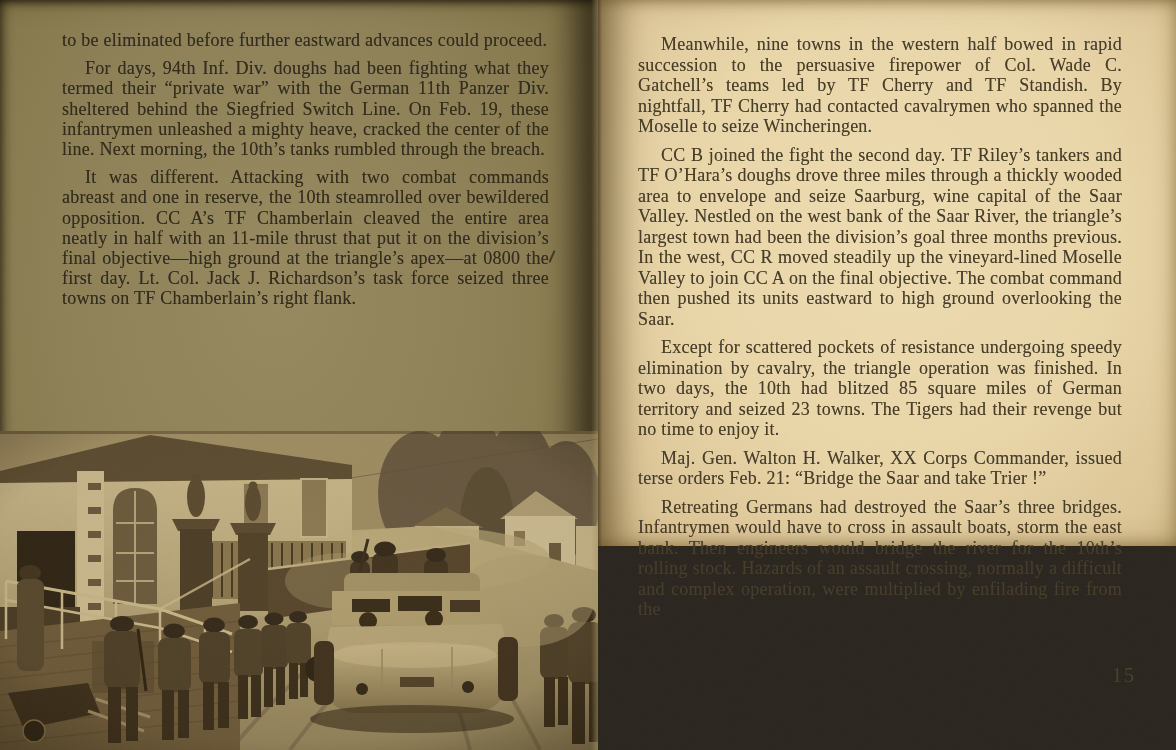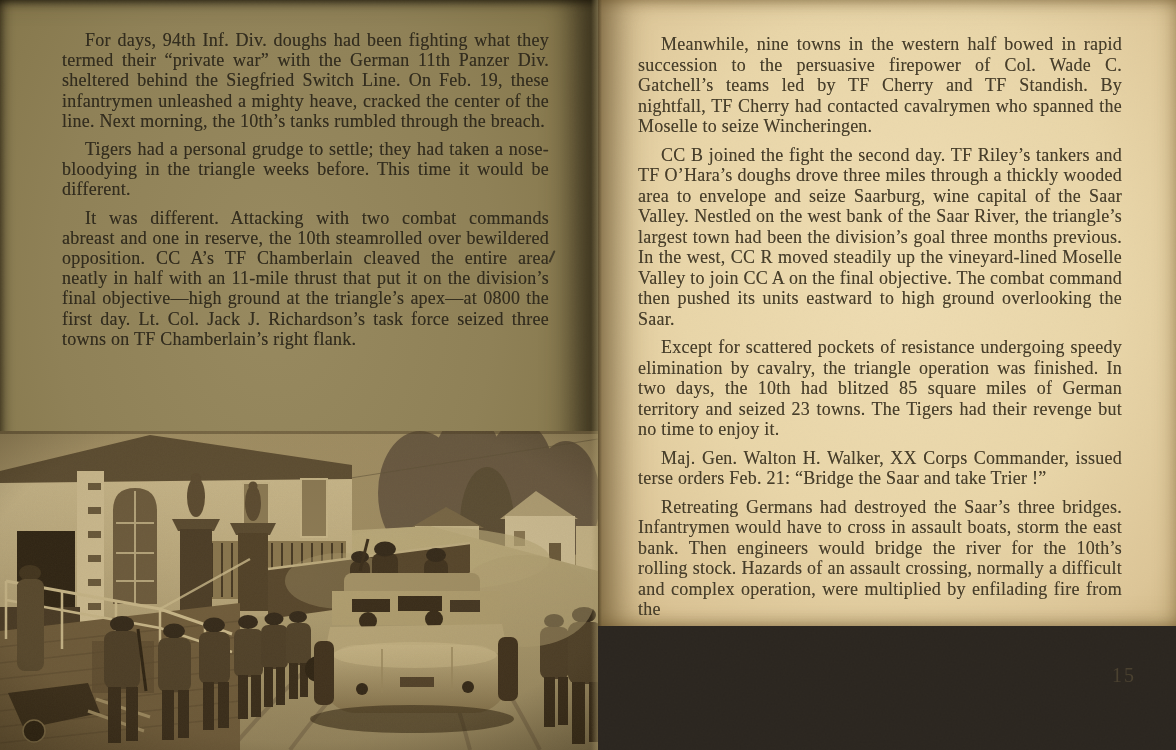--- a/index.html
+++ b/index.html
@@ -17,21 +17,21 @@
     font-size:18px;line-height:20.2px;color:#322c1e;text-align:justify;
     letter-spacing:.25px;overflow:hidden;
     text-shadow:0 0 .6px rgba(50,44,30,.55);}
   .para{margin:0 0 8px 0;text-indent:23px;}
   .para.no-indent{text-indent:0;}
   .stray-mark{position:absolute;left:551px;top:250px;width:2px;height:13px;
     background:#413a28;transform:rotate(24deg);border-radius:2px;}
   .photo{position:absolute;left:0;top:431px;width:598px;height:319px;margin:0;}
   .photo svg{display:block;width:100%;height:100%;}
   
-  .page-right{position:absolute;left:598px;top:0;width:578px;height:626px;
+  .page-right{position:absolute;left:598px;top:0;width:578px;height:546px;
     background:radial-gradient(ellipse at 52% 42%, #efddb3 0%, #e9d6a9 52%, #ddc698 85%, #d0b886 100%);
     box-shadow:inset 30px 0 36px -14px rgba(94,74,38,.8),
                inset 0 9px 12px -8px rgba(120,95,50,.55),
                inset -12px 0 18px -9px rgba(120,95,50,.5),
                inset 0 -10px 14px -9px rgba(120,95,50,.45);}
   .page-right::before{content:"";position:absolute;left:0;top:0;width:4px;height:100%;
     background:linear-gradient(to right, rgba(58,48,26,.55), rgba(58,48,26,0));}
   .right-col{position:absolute;left:40px;top:34px;width:484px;height:640px;
     font-size:18px;line-height:20.5px;color:#463d2a;text-align:justify;
     letter-spacing:.25px;overflow:hidden;
@@ -41,22 +41,22 @@
   
   .grain{position:absolute;left:0;top:0;width:1176px;height:750px;pointer-events:none;}
 </style>
 </head>
 <body>
 
 <div class="spread">
 
   <section class="page-left">
     <div class="left-col">
+      <p class="para no-indent">to be eliminated before further eastward advances could proceed.</p>
       <p class="para">For days, 94th Inf. Div. doughs had been fighting what they termed their “private war” with the German 11th Panzer Div. sheltered behind the Siegfried Switch Line.  On Feb. 19, these infantrymen unleashed a mighty heave, cracked the center of the line.  Next morning, the 10th’s tanks rumbled through the breach.</p>
-      <p class="para">Tigers had a personal grudge to settle; they had taken a nose-bloodying in the triangle weeks before. This time it would be different.</p>
       <p class="para">It was different.  Attacking with two combat commands abreast and one in reserve, the 10th steamrolled over bewildered opposition.  CC A’s TF Chamberlain cleaved the entire area neatly in half with an 11-mile thrust that put it on the division’s final objective—high ground at the triangle’s apex—at 0800 the first day. Lt. Col. Jack J. Richardson’s task force seized three towns on TF Chamberlain’s right flank.</p>
     </div>
     <div class="stray-mark"></div>
 
     <figure class="photo" aria-label="Sepia wartime photograph: a column of infantrymen files past a large village building and iron gate while a tank with riders rolls down the muddy street; houses and trees in the background">
       <svg viewBox="0 0 598 319" preserveAspectRatio="none" role="img">
         <defs>
           <linearGradient id="sky" x1="0" y1="0" x2="0" y2="1">
             <stop offset="0" stop-color="#a79468"></stop>
               <stop offset="1" stop-color="#93815a"></stop>

